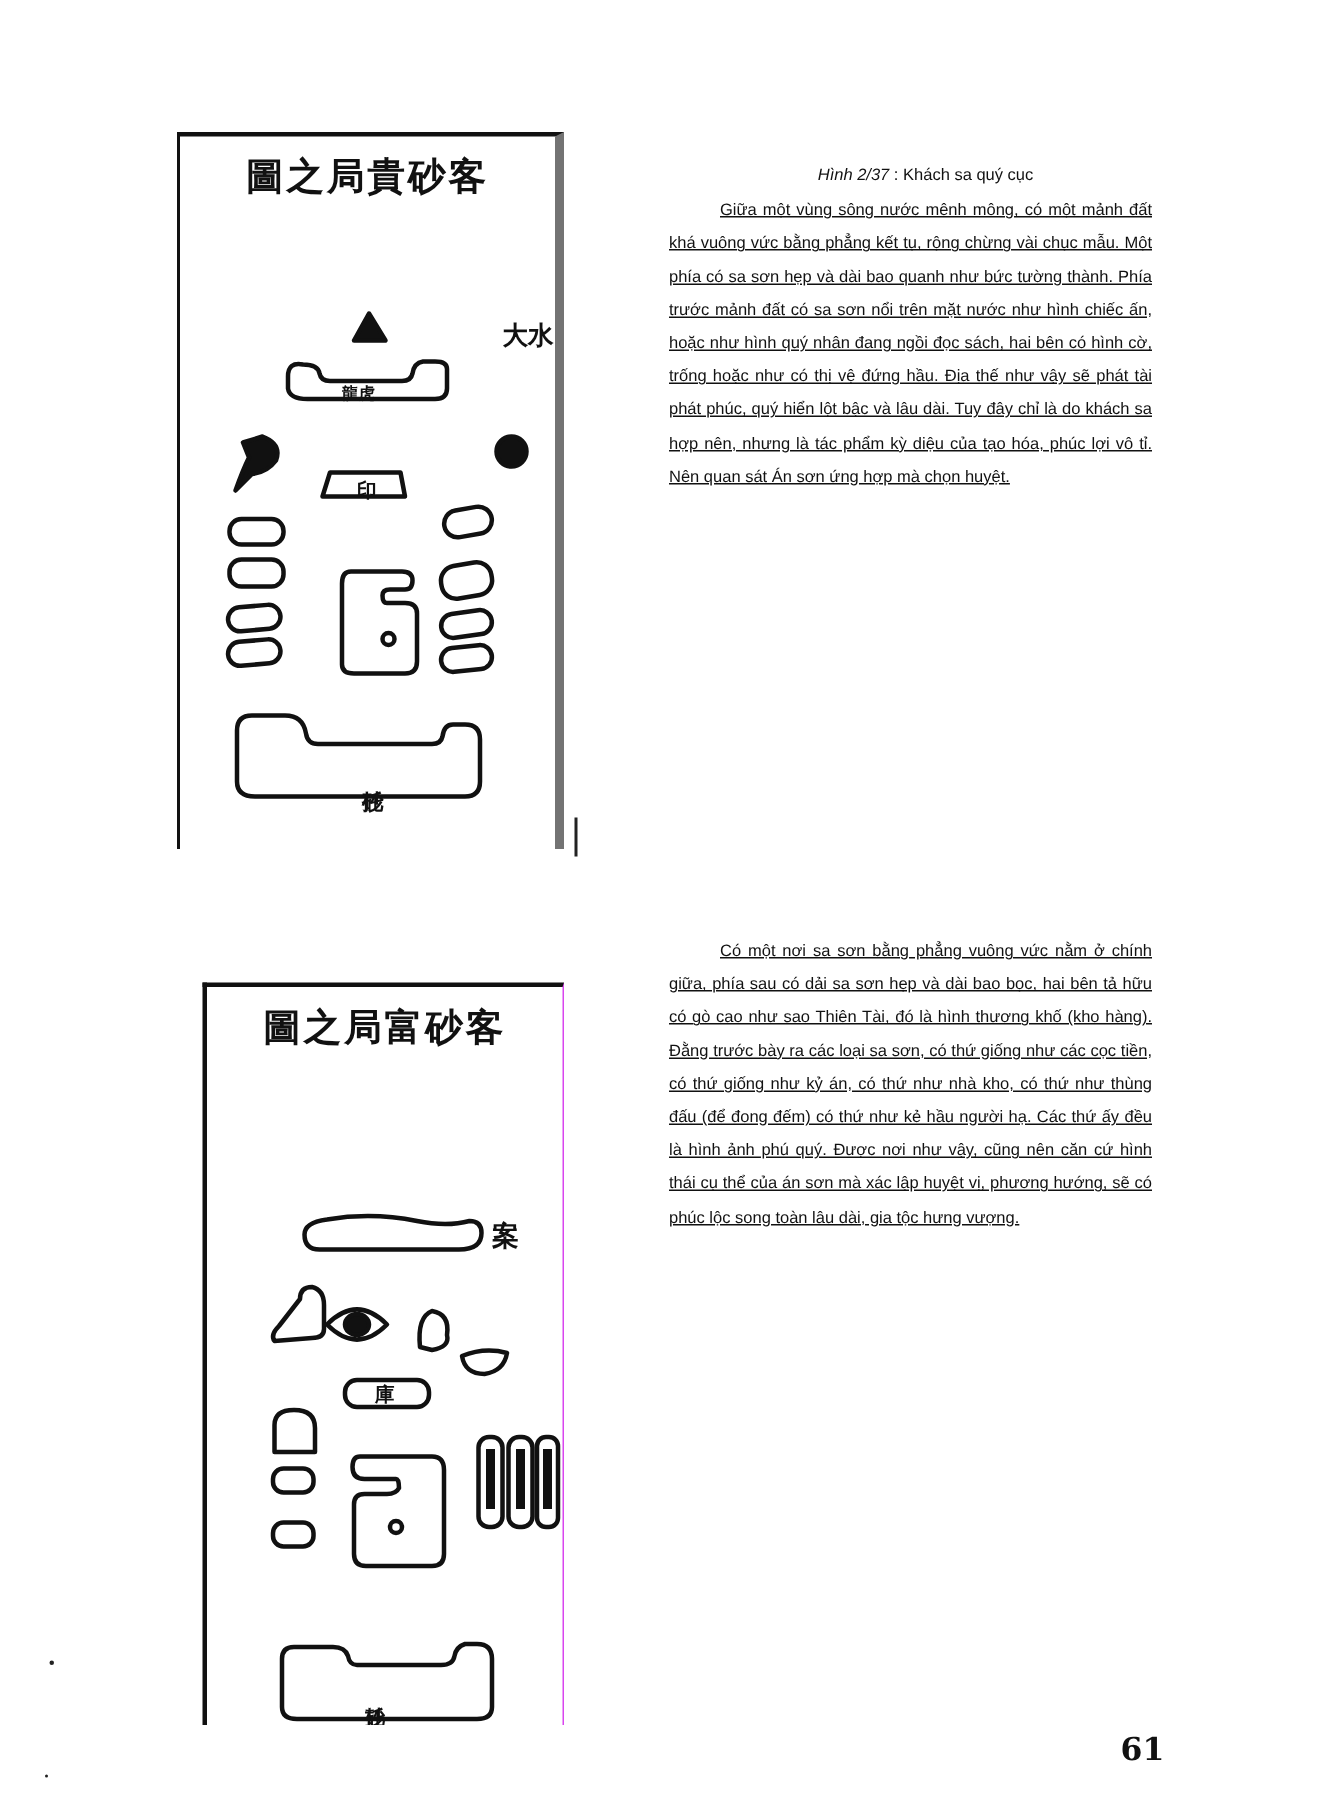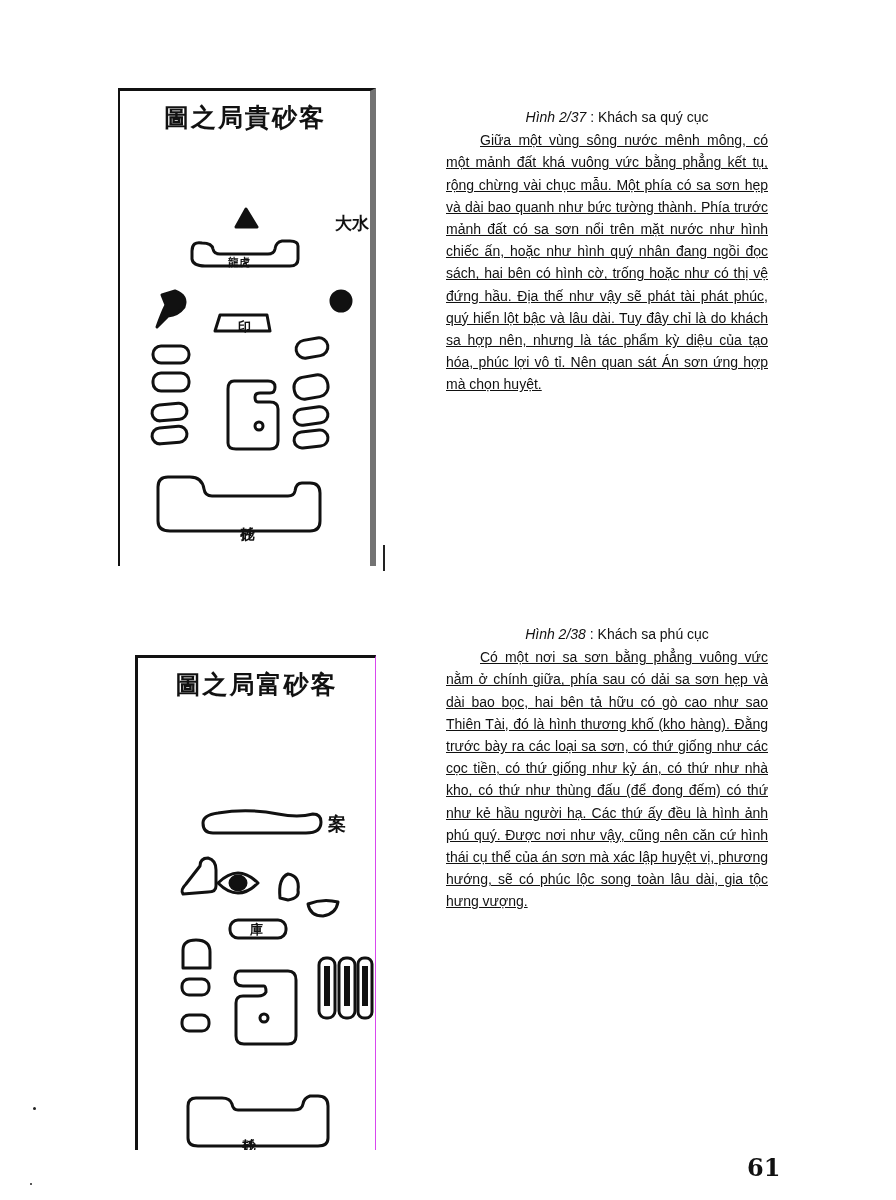--- a/index.html
+++ b/index.html
@@ -2,27 +2,27 @@
 <html><head>
 <meta charset="utf-8">
 <style>
   html, body { margin: 0; padding: 0; background: #ffffff; }
   body { width: 896px; height: 1200px; position: relative; overflow: hidden; font-family: "Liberation Sans", sans-serif; color: #111; }
   .figure-box { position: absolute; background: #fff; }
   .fig1 { left: 118px; top: 88px; width: 250px; height: 475px; border-top: 3px solid #111; border-left: 2px solid #111; border-right: 6px solid #737373; }
   .fig2 { left: 135px; top: 655px; width: 237px; height: 492px; border-top: 3px solid #111; border-left: 3px solid #111; border-right: 1px solid #d946ef; }
   .fig-title { position: absolute; left: 0; right: 0; top: 10px; text-align: center; font-family: "DejaVu Serif", serif; font-weight: bold; font-size: 25px; letter-spacing: 2px; color: #111; }
   .fig-svg { position: absolute; left: 0; top: 0; }
-  .caption-block { position: absolute; font-family: "Liberation Sans", sans-serif; font-size: 14px; line-height: 22.2px; color: #111; }
+  .caption-block { position: absolute; font-family: "Liberation Sans", sans-serif; font-size: 11px; line-height: 22.2px; color: #111; }
   .cap1 { left: 446px; top: 106px; width: 322px; }
   .cap2 { left: 446px; top: 623px; width: 322px; }
   .cap-title { text-align: center; margin-bottom: 1px; padding-left: 20px; }
   .cap-title .fig-num { font-style: italic; }
   .cap-body { text-align: justify; text-indent: 34px; text-decoration: underline; }
-  .page-number { position: absolute; left: 747px; top: 1153px; font-family: "DejaVu Serif", serif; font-weight: bold; font-size: 24px; color: #111; }
+  .page-number { position: absolute; left: 747px; top: 1153px; font-family: "DejaVu Serif", serif; font-weight: bold; font-size: 21px; color: #111; }
   .speck { position: absolute; background: #222; border-radius: 50%; }
   .lbl { font-family: "DejaVu Serif", serif; font-weight: bold; fill: #111; }
 </style>
 </head>
 <body>
 
 <div class="figure-box fig1">
   <div class="fig-title">圖之局貴砂客</div>
   <svg class="fig-svg" width="250" height="475" viewBox="0 0 250 475">
     <g fill="none" stroke="#111" stroke-width="3" stroke-linejoin="round">
@@ -102,23 +102,20 @@
 </div>
 
 <div class="caption-block cap1">
   <div class="cap-title">
     <span class="fig-num">Hình 2/37</span><span> : </span><span>Khách sa quý cục</span>
   </div>
   <div class="cap-body">Giữa một vùng sông nước mênh mông, có một mảnh đất khá vuông vức bằng phẳng kết tụ, rộng chừng vài chục mẫu. Một phía có sa sơn hẹp và dài bao quanh như bức tường thành. Phía trước mảnh đất có sa sơn nổi trên mặt nước như hình chiếc ấn, hoặc như hình quý nhân đang ngồi đọc sách, hai bên có hình cờ, trống hoặc như có thị vệ đứng hầu. Địa thế như vậy sẽ phát tài phát phúc, quý hiển lột bậc và lâu dài. Tuy đây chỉ là do khách sa hợp nên, nhưng là tác phẩm kỳ diệu của tạo hóa, phúc lợi vô tỉ. Nên quan sát Án sơn ứng hợp mà chọn huyệt.</div>
 </div>
 
 <div class="caption-block cap2">
-  <div class="cap-title">
-    <span class="fig-num">Hình 2/38</span><span> : </span><span>Khách sa phú cục</span>
-  </div>
   <div class="cap-body">Có một nơi sa sơn bằng phẳng vuông vức nằm ở chính giữa, phía sau có dải sa sơn hẹp và dài bao bọc, hai bên tả hữu có gò cao như sao Thiên Tài, đó là hình thương khố (kho hàng). Đằng trước bày ra các loại sa sơn, có thứ giống như các cọc tiền, có thứ giống như kỷ án, có thứ như nhà kho, có thứ như thùng đấu (để đong đếm) có thứ như kẻ hầu người hạ. Các thứ ấy đều là hình ảnh phú quý. Được nơi như vậy, cũng nên căn cứ hình thái cụ thể của án sơn mà xác lập huyệt vị, phương hướng, sẽ có phúc lộc song toàn lâu dài, gia tộc hưng vượng.</div>
 </div>
 
 <div class="page-number">61</div>
 
 <div class="speck" style="left:33px;top:1107px;width:3px;height:3px;"></div>
 <div class="speck" style="left:30px;top:1183px;width:2px;height:2px;"></div>
 <div style="position:absolute;left:383px;top:545px;width:2px;height:26px;background:#222;"></div>
 
 </body></html>

